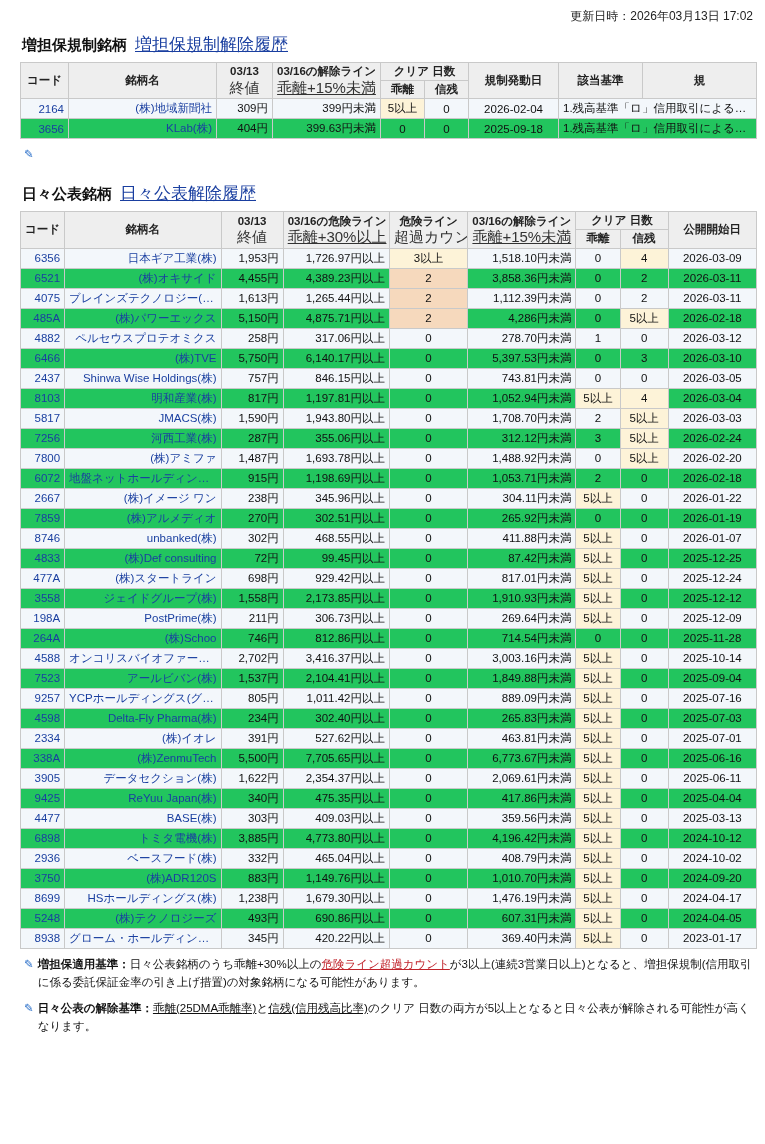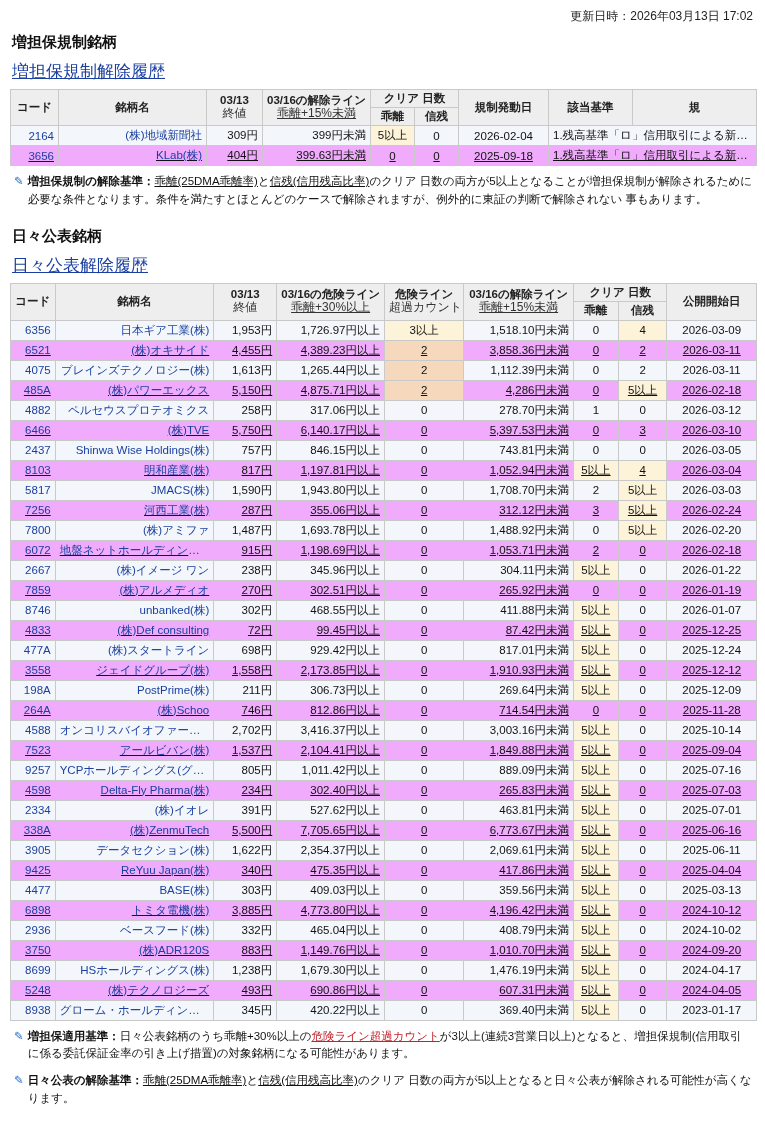--- a/index.html
+++ b/index.html
@@ -3,35 +3,34 @@
 <meta charset="utf-8">
 <style>
   * { box-sizing: border-box; }
   html, body {
     margin: 0; padding: 0;
     background: #ffffff;
     font-family: "Liberation Sans", "DejaVu Sans", sans-serif;
   }
   body { width: 765px; min-height: 1144px; position: relative; }
 
-  .page { padding: 0 8px 10px 10px; }
+  .page { padding: 0 8px 10px 20px; }
 
   .updated {
     text-align: right;
     font-size: 12px;
     color: #222;
     padding: 8px 4px 6px 0;
   }
 
   .section-head {
     display: flex;
     align-items: baseline;
     gap: 8px;
     padding: 2px 0 6px 2px;
-    flex-direction: column;
   }
   .section-title {
     font-size: 15px;
     font-weight: bold;
     color: #111;
   }
   .section-link {
     font-size: 17px;
     color: #1a3fa0;
     text-decoration: underline;
@@ -55,33 +54,33 @@
   table.grid thead th {
     background: #eeeeee;
     font-weight: bold;
     text-align: center;
     line-height: 1.15;
     font-size: 11.5px;
     color: #222;
   }
   .th-sub {
     display: block;
-    font-size: 12px;
+    font-size: 15px;
     font-weight: normal;
     color: #333;
   }
   .th-underline { text-decoration: underline; }
 
   .c-code { text-align: right; color: #1a3fa0; }
   .c-name { text-align: right; color: #1a3fa0; text-overflow: ellipsis; }
   .c-num  { text-align: right; }
   .c-ctr  { text-align: center; }
 
   tbody tr.alt { background: #f3f7fb; }
-  tbody tr.plain { background: #f0abfc; text-decoration: underline; }
+  tbody tr.plain { background: #22c55e; }
 
   .hl-cream { background: #fdf3d8; }
   .hl-peach { background: #f6d9bd; }
 
   .note {
     font-size: 11.5px;
     color: #111;
     line-height: 1.55;
     padding: 7px 4px 2px 4px;
     display: flex;
@@ -159,21 +158,20 @@
         <td class="c-ctr">0</td>
         <td class="c-ctr">0</td>
         <td class="c-ctr">2025-09-18</td>
         <td class="c-name" style="color:#111" colspan="2">1.残高基準「ロ」信用取引による新規の売付け及び買付けに係</td>
       </tr>
     </tbody>
   </table>
 
   <div class="note">
     <span class="pin">✎</span>
-    <span><b>増担保規制の解除基準：</b><span class="u">乖離(25DMA乖離率)</span><span>と</span><span class="u">信残(信用残高比率)</span><span>のクリア 日数の両方が5以上となることが増担保規制が解除されるために必要な条件となります。条件を満たすとほとんどのケースで解除されますが、例外的に東証の判断で解除されない 事もあります。</span></span>
   </div>
 
   <div class="spacer-lg"></div>
 
   <div class="section-head">
     <span class="section-title">日々公表銘柄</span>
     <span class="section-link">日々公表解除履歴</span>
   </div>
 
   <table class="grid">

